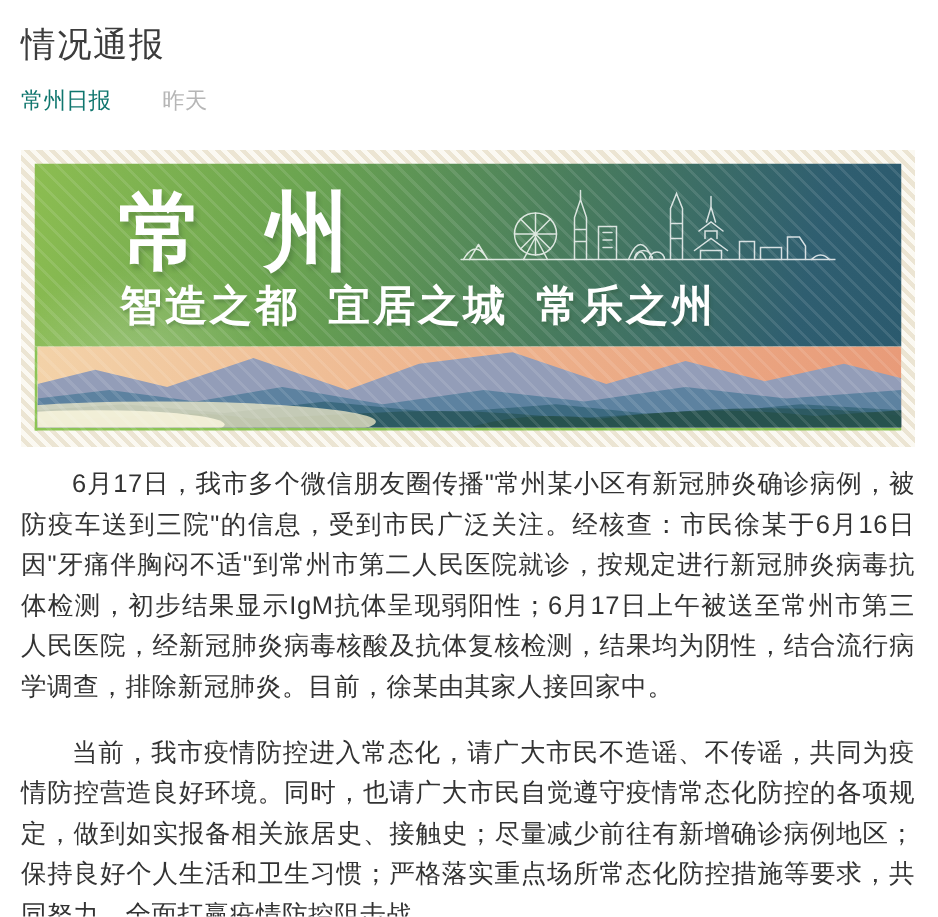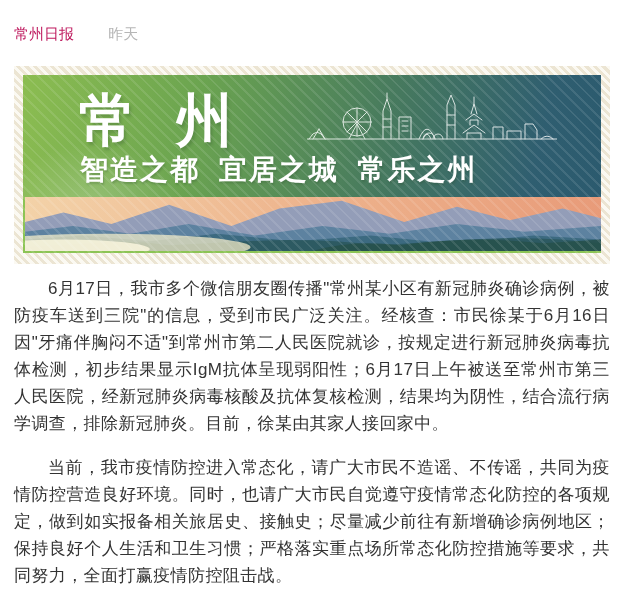--- a/index.html
+++ b/index.html
@@ -9,21 +9,21 @@
     -webkit-font-smoothing:antialiased;
   }
   .page{padding:10px 15px 8px 14px;}
 
   
   .title{
     font-size:23px;font-weight:400;color:#3c3c3c;
     margin:4px 0 0;line-height:30px;letter-spacing:1px;
   }
   .meta{margin-top:15px;font-size:15px;line-height:18px;}
-  .meta .source{color:#be185d;margin-right:10px;cursor:pointer;text-align:right;}
+  .meta .source{color:#0f766e;margin-right:10px;cursor:pointer;text-align:right;}
   .meta .time{color:#b6b6b6;margin-left:20px;}
 
   
   .banner{
     margin:23px 0 0;padding:9px;box-sizing:border-box;width:596px;
     background:repeating-linear-gradient(45deg,#fbf9f2 0 3px,#ece5d3 3px 6px);
   }
   .banner-inner{position:relative;height:180px;overflow:hidden;}
   .banner-top{
     position:relative;height:122px;overflow:hidden;
@@ -61,20 +61,21 @@
     font-size:17px;line-height:27px;color:#333333;
     text-align:justify;text-indent:2em;letter-spacing:.4px;
     margin:0 0 17px;
   }
 </style>
 </head>
 <body>
 
 <div class="page">
 
+  <h1 class="title">情况通报</h1>
 
   <div class="meta">
     <span class="source">常州日报</span>
     <span class="time">昨天</span>
   </div>
 
   <figure class="banner" style="margin-inline:0;">
     <div class="banner-inner">
 
       <div class="banner-top">

